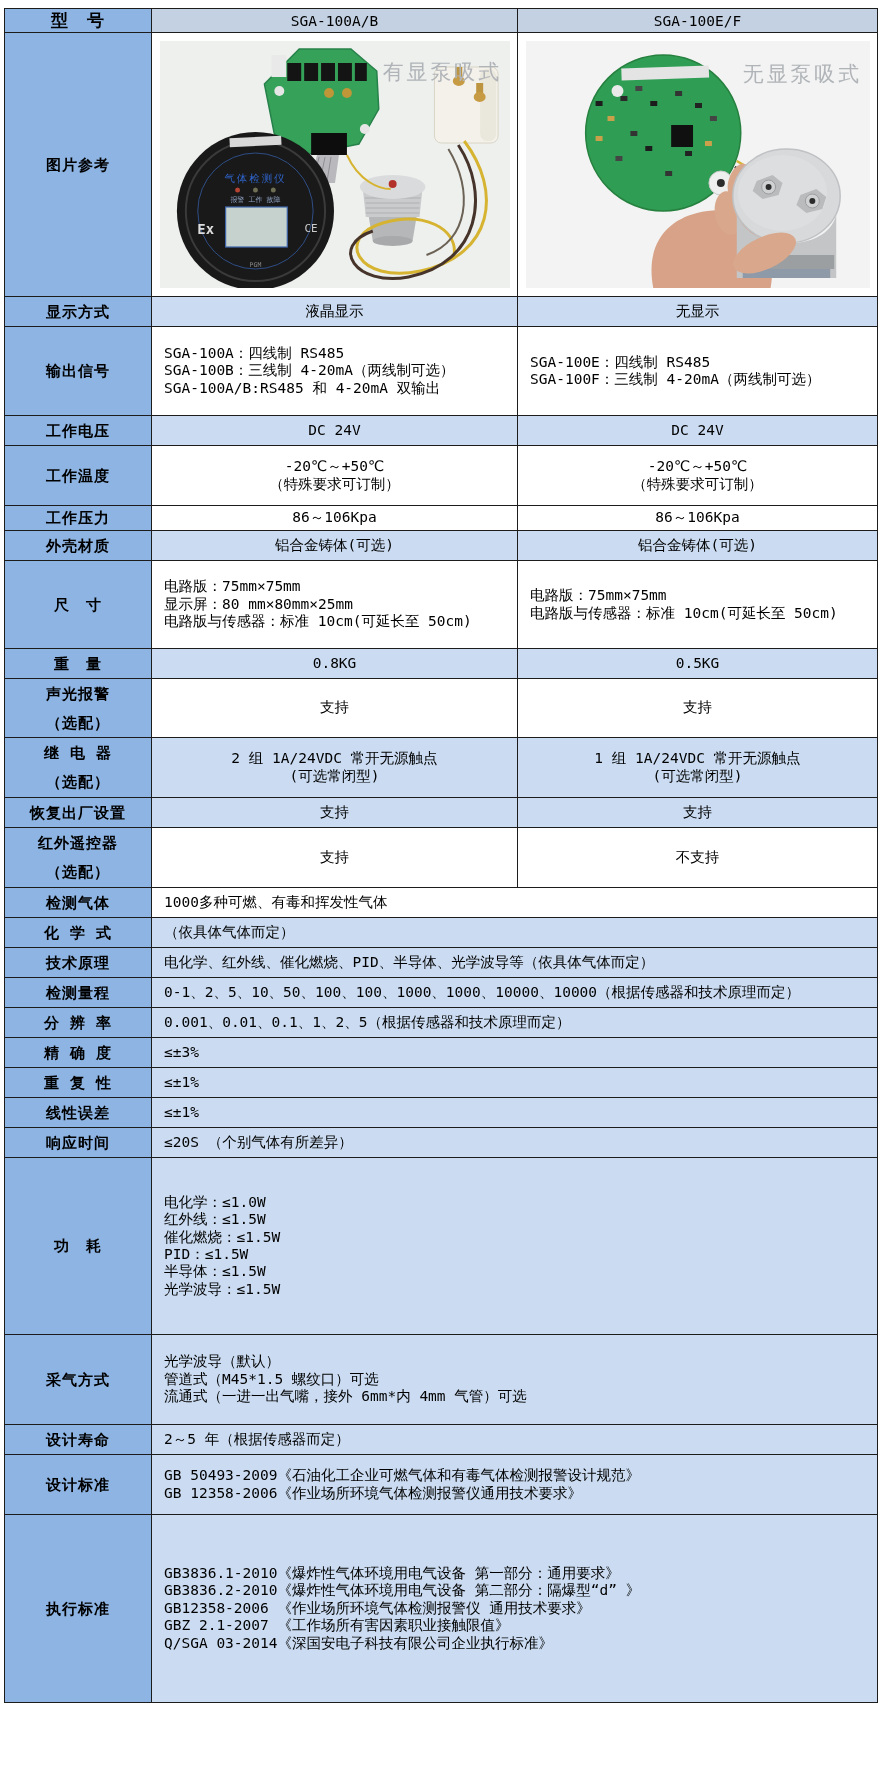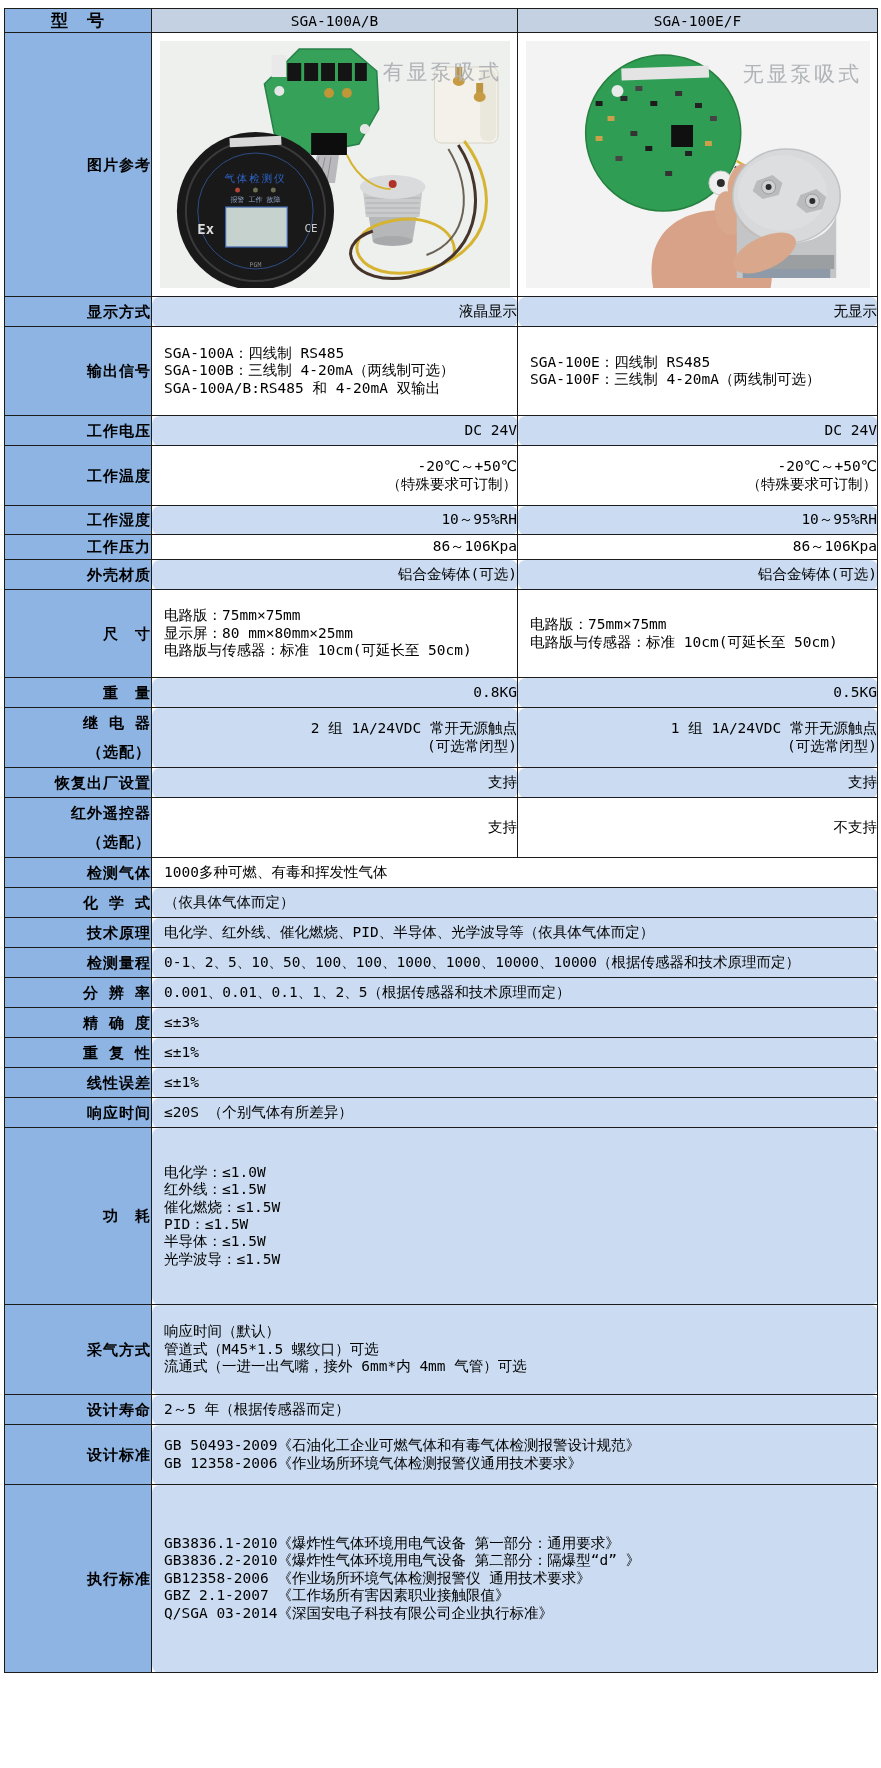--- a/index.html
+++ b/index.html
@@ -20,24 +20,24 @@
   }
   .page{width:881px;min-height:1768px;box-sizing:border-box;padding:8px 4px 6px 4px;background:#fff;}
   table.spec{border-collapse:collapse;width:873px;table-layout:fixed;}
   table.spec td,table.spec th{
     border:1.6px solid var(--border-color);
     padding:0;vertical-align:middle;overflow:hidden;box-sizing:border-box;
   }
   th.model-cell{background:var(--header-model-bg);height:22px;font-size:17px;font-weight:bold;letter-spacing:1px;}
   th.col-head{background:var(--header-col-bg);font-size:14.5px;font-weight:normal;}
   td.label-cell{background:var(--label-bg);text-align:center;}
-  td.value-cell.blue{background:var(--row-blue);border-radius:8px;}
+  td.value-cell.blue{background:var(--row-blue);}
   td.value-cell.white{background:var(--row-white);}
   .cell-inner{display:flex;flex-direction:column;justify-content:space-around;height:100%;box-sizing:border-box;}
-  .cell-inner.center{align-items:flex-end;text-align:center;}
+  .cell-inner.center{align-items:center;text-align:center;}
   .cell-inner.left{align-items:flex-start;text-align:left;padding-left:12px;padding-right:6px;}
   .line{line-height:1.2;white-space:nowrap;}
   .label-line{font-size:15px;font-weight:bold;letter-spacing:1px;}
   .value-line{font-size:14.5px;}
   td.photo-cell{background:#ffffff;}
   td.photo-cell svg{display:block;margin:8px auto;}
 </style>
 </head>
 <body>
 
@@ -262,37 +262,20 @@
             </div>
           </td>
           <td class="value-cell white">
             <div class="cell-inner center">
               <div class="line value-line">-20℃～+50℃</div>
               <div class="line value-line">（特殊要求可订制）</div>
             </div>
           </td>
         </tr>
         <tr>
-          <td class="label-cell" style="height: 29px;">
-            <div class="cell-inner center">
-              <div class="line label-line">工作湿度</div>
-            </div>
-          </td>
-          <td class="value-cell blue">
-            <div class="cell-inner center">
-              <div class="line value-line">10～95%RH</div>
-            </div>
-          </td>
-          <td class="value-cell blue">
-            <div class="cell-inner center">
-              <div class="line value-line">10～95%RH</div>
-            </div>
-          </td>
-        </tr>
-        <tr>
           <td class="label-cell" style="height: 25px;">
             <div class="cell-inner center">
               <div class="line label-line">工作压力</div>
             </div>
           </td>
           <td class="value-cell white">
             <div class="cell-inner center">
               <div class="line value-line">86～106Kpa</div>
             </div>
           </td>
@@ -346,20 +329,38 @@
             </div>
           </td>
           <td class="value-cell blue">
             <div class="cell-inner center">
               <div class="line value-line">0.8KG</div>
             </div>
           </td>
           <td class="value-cell blue">
             <div class="cell-inner center">
               <div class="line value-line">0.5KG</div>
+            </div>
+          </td>
+        </tr>
+        <tr>
+          <td class="label-cell" style="height: 59px;">
+            <div class="cell-inner center">
+              <div class="line label-line">声光报警</div>
+              <div class="line label-line">（选配）</div>
+            </div>
+          </td>
+          <td class="value-cell white">
+            <div class="cell-inner center">
+              <div class="line value-line">支持</div>
+            </div>
+          </td>
+          <td class="value-cell white">
+            <div class="cell-inner center">
+              <div class="line value-line">支持</div>
             </div>
           </td>
         </tr>
         <tr>
           <td class="label-cell" style="height: 60px;">
             <div class="cell-inner center">
               <div class="line label-line">继 电 器</div>
               <div class="line label-line">（选配）</div>
             </div>
           </td>
@@ -537,21 +538,21 @@
           </td>
         </tr>
         <tr>
           <td class="label-cell" style="height: 90px; margin-left: 11px;">
             <div class="cell-inner center">
               <div class="line label-line">采气方式</div>
             </div>
           </td>
           <td class="value-cell blue" colspan="2">
             <div class="cell-inner left">
-              <div class="line value-line">响应时间（默认）</div>
+              <div class="line value-line">光学波导（默认）</div>
               <div class="line value-line">管道式（M45*1.5 螺纹口）可选</div>
               <div class="line value-line">流通式（一进一出气嘴，接外 6mm*内 4mm 气管）可选</div>
             </div>
           </td>
         </tr>
         <tr>
           <td class="label-cell" style="height: 30px;">
             <div class="cell-inner center">
               <div class="line label-line">设计寿命</div>
             </div>

